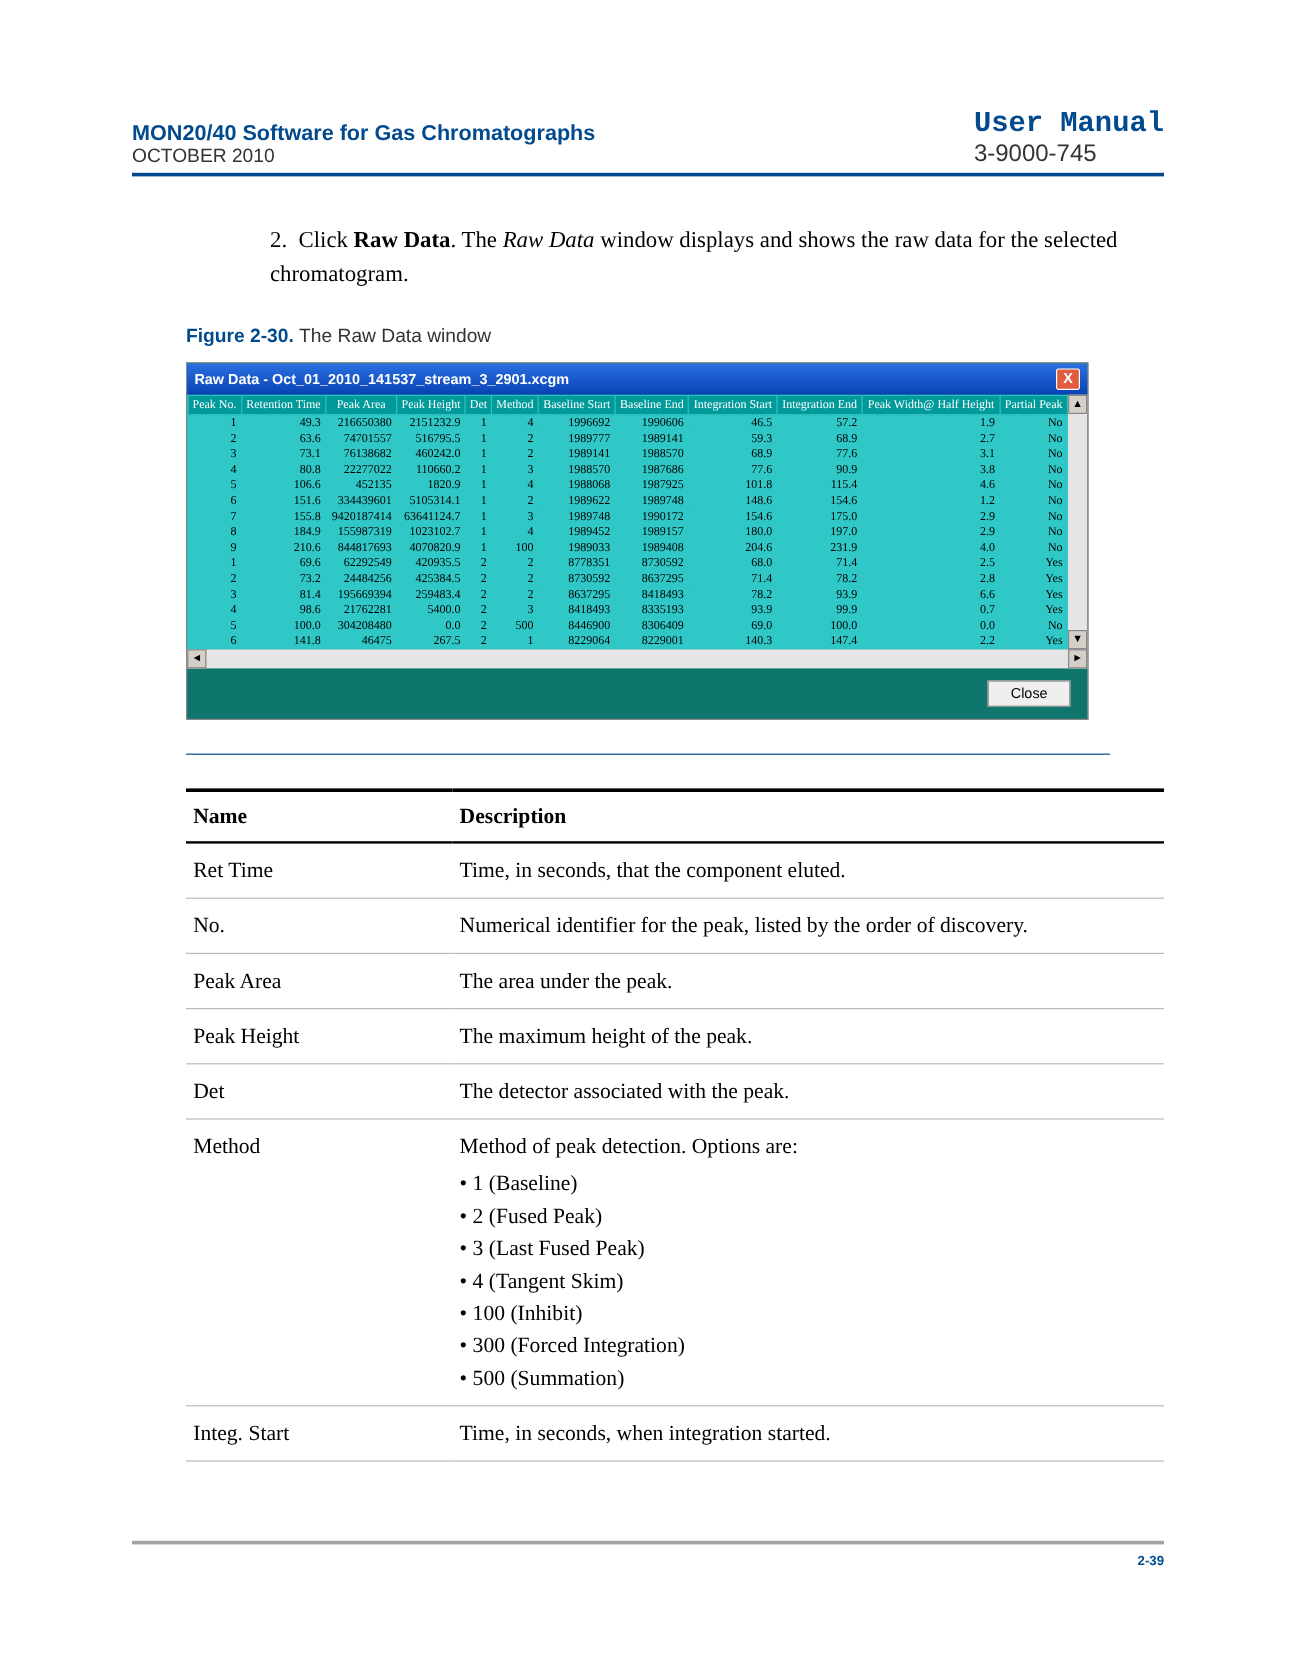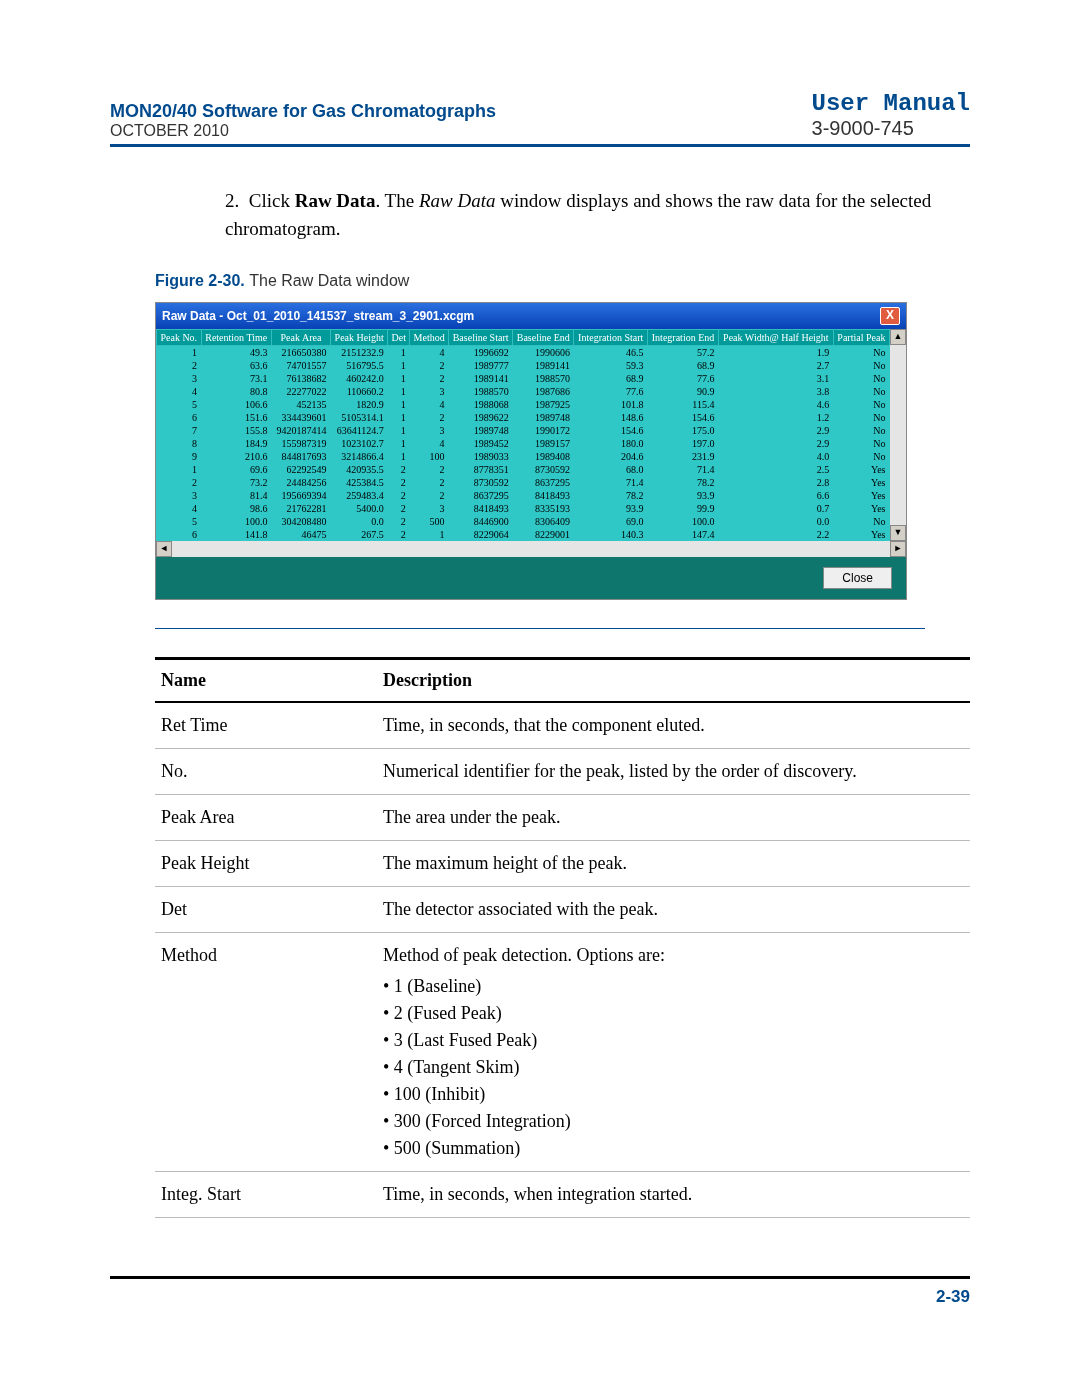--- a/index.html
+++ b/index.html
@@ -28,21 +28,21 @@
   .btnrow{text-align:right;padding:10px 14px}
   .closebtn{font-family:Tahoma,Arial,sans-serif;font-size:12px;padding:3px 18px;background:#efefef;border:1px solid #888}
   hr.sep{border:none;border-top:1px solid #004a8d;margin:28px 45px}
   .para{margin:18px 45px 28px 115px;font-size:19px}
   table.desc{margin:0 45px;width:815px;border-collapse:collapse;font-size:18px}
   table.desc th{text-align:left;font-weight:bold;border-top:3px solid #000;border-bottom:2px solid #000;padding:10px 6px}
   table.desc td{border-bottom:1px solid #bbb;padding:9px 6px;vertical-align:top;line-height:1.5}
   table.desc td.n{width:210px}
   ul.opt{margin:4px 0 0 0;padding:0;list-style:none}
   ul.opt li:before{content:"• ";}
-  .footer{position:absolute;bottom:90px;left:110px;right:110px;border-top:3px solid #000000;padding-top:8px;text-align:right;font-family:Arial,sans-serif;font-weight:bold;font-size:17px;color:#004a8d}
+  .footer{position:absolute;bottom:90px;left:110px;right:110px;border-top:3px solid #a3a3a3;padding-top:8px;text-align:right;font-family:Arial,sans-serif;font-weight:bold;font-size:11px;color:#004a8d}
 </style>
 </head>
 <body>
 
 <div class="page">
 
   <div class="hdr">
     <div>
       <div class="hdr-l-top">MON20/40 Software for Gas Chromatographs</div>
       <div class="hdr-l-bot">OCTOBER 2010</div>
@@ -196,21 +196,21 @@
                 <td>1989157</td>
                 <td>180.0</td>
                 <td>197.0</td>
                 <td>2.9</td>
                 <td>No</td>
               </tr>
               <tr>
                 <td>9</td>
                 <td>210.6</td>
                 <td>844817693</td>
-                <td>3214866.4</td>
+                <td>4070820.9</td>
                 <td>1</td>
                 <td>100</td>
                 <td>1989033</td>
                 <td>1989408</td>
                 <td>204.6</td>
                 <td>231.9</td>
                 <td>4.0</td>
                 <td>No</td>
               </tr>
               <tr>

